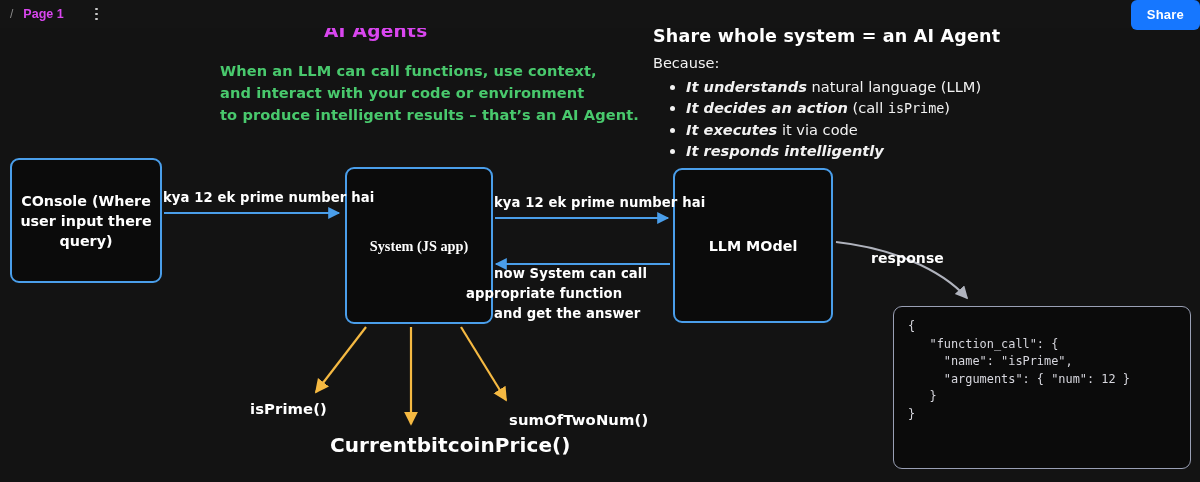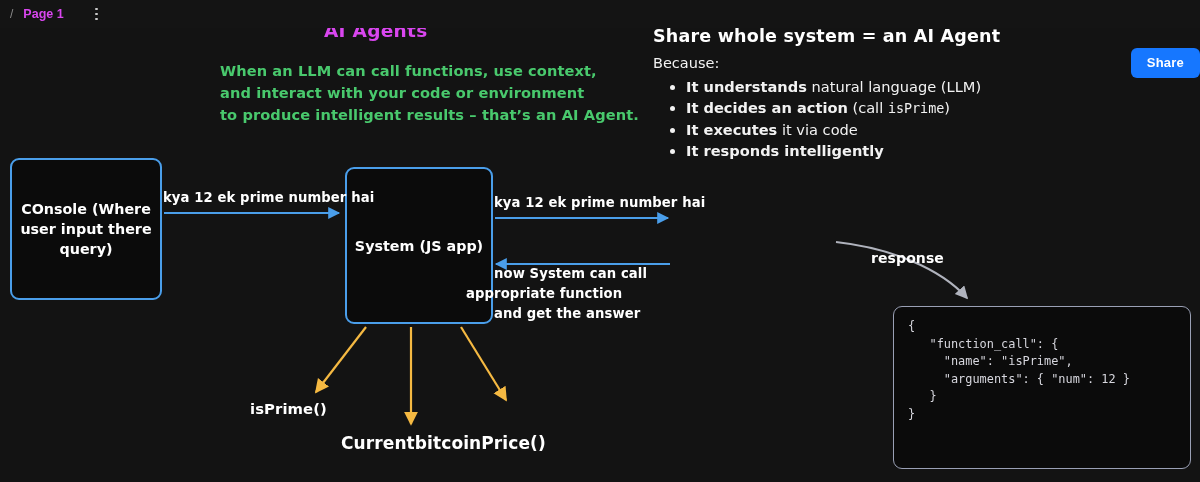--- a/index.html
+++ b/index.html
@@ -41,21 +41,20 @@
   }
   #share-btn {
     position: absolute; right: 0; top: 0;
     background: #1677ff; color: #fff;
     font-family: "Liberation Sans", sans-serif;
     font-size: 13px; font-weight: bold;
     padding: 7px 16px 8px 16px;
     border-radius: 6px;
     border: none;
     letter-spacing: .2px;
-    margin-top: 48px;
   }
   
   .hw { font-family: "DejaVu Sans", sans-serif; }
   .t { position: absolute; white-space: pre; }
 
   #title-ai-agents {
     left: 324px; top: 20px;
     color: #d946ef; font-size: 18.5px; font-weight: bold;
     letter-spacing: .3px;
   }
@@ -79,57 +78,57 @@
   }
   #bullets {
     position: absolute; left: 668px; top: 76px;
     margin: 0; padding: 0 0 0 18px;
     list-style: disc;
     color: #f2f2f2; font-size: 14.6px;
     line-height: 21px;
   }
   #bullets li { margin: 0; padding: 0; }
   #bullets li::marker { color: #f2f2f2; }
-  #bullets b { font-weight: bold; }
+  #bullets b { font-weight: bold; font-style: italic; }
   .mono-inline {
     font-family: "DejaVu Sans Mono", monospace;
     font-size: 13.4px;
   }
 
   
   .box {
     position: absolute;
     border: 2px solid #4a9eea;
     border-radius: 9px;
     background: #0b0b0b;
     display: flex; align-items: center; justify-content: center;
     text-align: center;
     color: #ffffff; font-weight: bold;
     font-size: 14.3px; line-height: 20px;
     box-sizing: border-box;
   }
-  #box-console { left: 10px;  top: 158px; width: 152px; height: 142px; }
-  #box-system  { left: 345px; top: 167px; width: 148px; height: 157px; }
+  #box-console { left: 10px;  top: 158px; width: 152px; height: 125px; }
+  #box-system  { left: 345px; top: 167px; width: 148px; height: 157px; font-family: Liberation Serif, serif; }
   #box-llm     { left: 673px; top: 168px; width: 160px; height: 155px; }
 
   
   .amber {
     color: #ffffff; font-weight: bold;
     font-size: 13.2px; letter-spacing: .1px;
   }
   #lbl-arrow1 { left: 163px; top: 190px; }
   #lbl-arrow2 { left: 494px; top: 195px; }
   #lbl-arrow3 { left: 494px; top: 246px; }
   #note1 { left: 494px; top: 266px; }
   #note2 { left: 466px; top: 286px; }
   #note3 { left: 494px; top: 306px; }
   #lbl-creates { left: 871px; top: 250px; font-size: 14px; }
 
   #fn1 { left: 250px; top: 400px; font-size: 14.8px; }
-  #fn2 { left: 341px; top: 433px; font-size: 17px; }
+  #fn2 { left: 330px; top: 433px; font-size: 20px; }
   #fn3 { left: 509px; top: 411px; font-size: 14.8px; }
 
   
   #code-card {
     position: absolute; left: 893px; top: 306px;
     width: 298px; height: 163px;
     border: 1.5px solid #9aa0b5;
     border-radius: 9px;
     background: #0b0b0b;
     box-sizing: border-box;
@@ -213,30 +212,32 @@
 
     <line x1="461" y1="327" x2="506" y2="400" stroke="#f5b942" stroke-width="2.2" marker-end="url(#ahAmber)"></line>
 
     <path d="M836,242 C 890,248 940,268 967,298" fill="none" stroke="#b0b3bd" stroke-width="2" marker-end="url(#ahGray)"></path>
   </svg>
 
   <div class="box hw" id="box-console">COnsole (Where
 user input there
 query)</div>
   <div class="box hw" id="box-system">System (JS app)</div>
+  <div class="box hw" id="box-llm">LLM MOdel</div>
 
   <div class="t hw amber" id="lbl-arrow1">kya 12 ek prime number hai</div>
   <div class="t hw amber" id="lbl-arrow2">kya 12 ek prime number hai</div>
   <div class="t hw amber" id="note1">now System can call</div>
   <div class="t hw amber" id="note2">appropriate function</div>
   <div class="t hw amber" id="note3">and get the answer</div>
   <div class="t hw amber" id="lbl-creates">response</div>
 
   <div class="t hw amber" id="fn1">isPrime()</div>
   <div class="t hw amber" id="fn2">CurrentbitcoinPrice()</div>
+  <div class="t hw amber" id="fn3">sumOfTwoNum()</div>
 
   <div id="code-card">
     <pre id="code-body">{
    "function_call": {
      "name": "isPrime",
      "arguments": { "num": 12 }
    }
 }</pre>
   </div>
 

